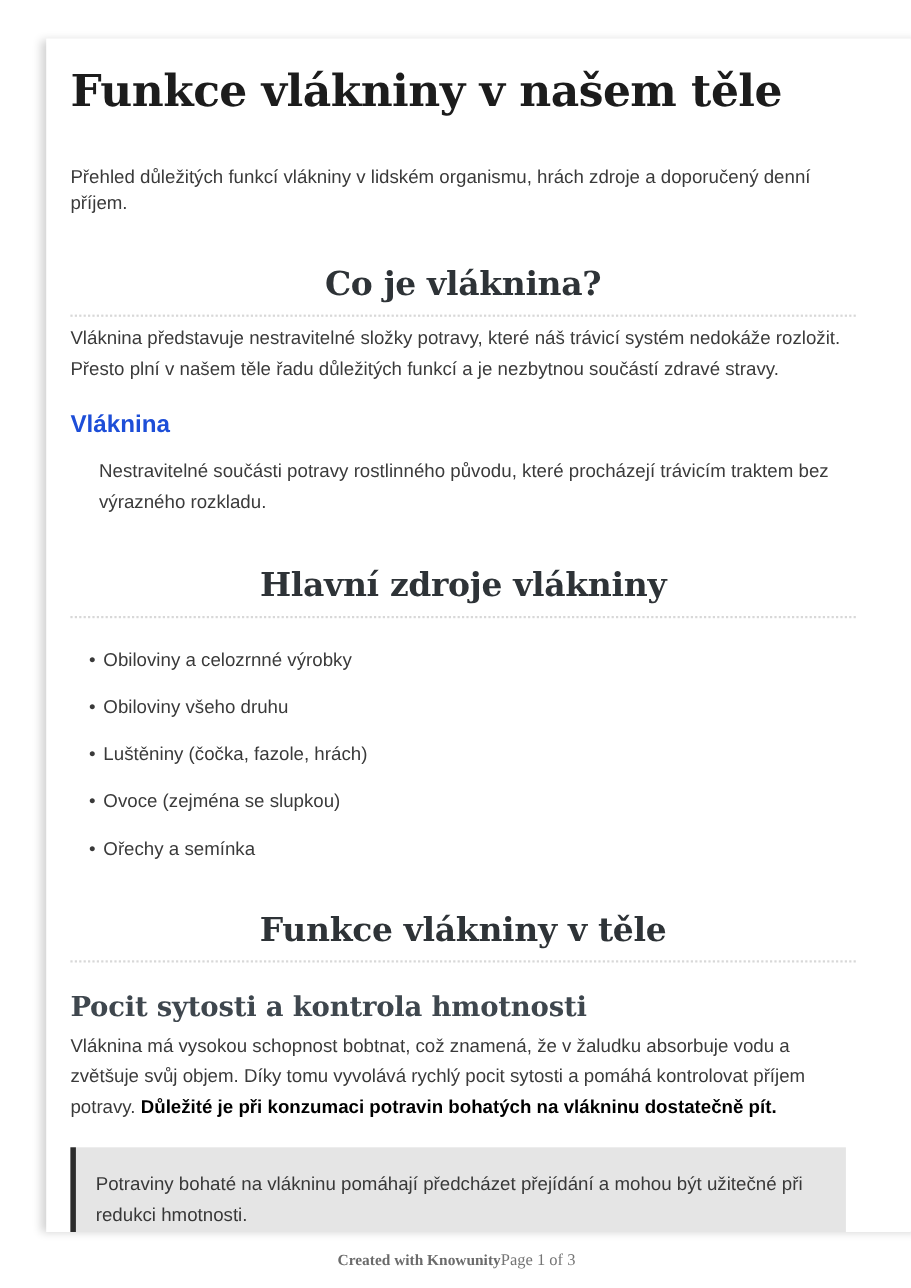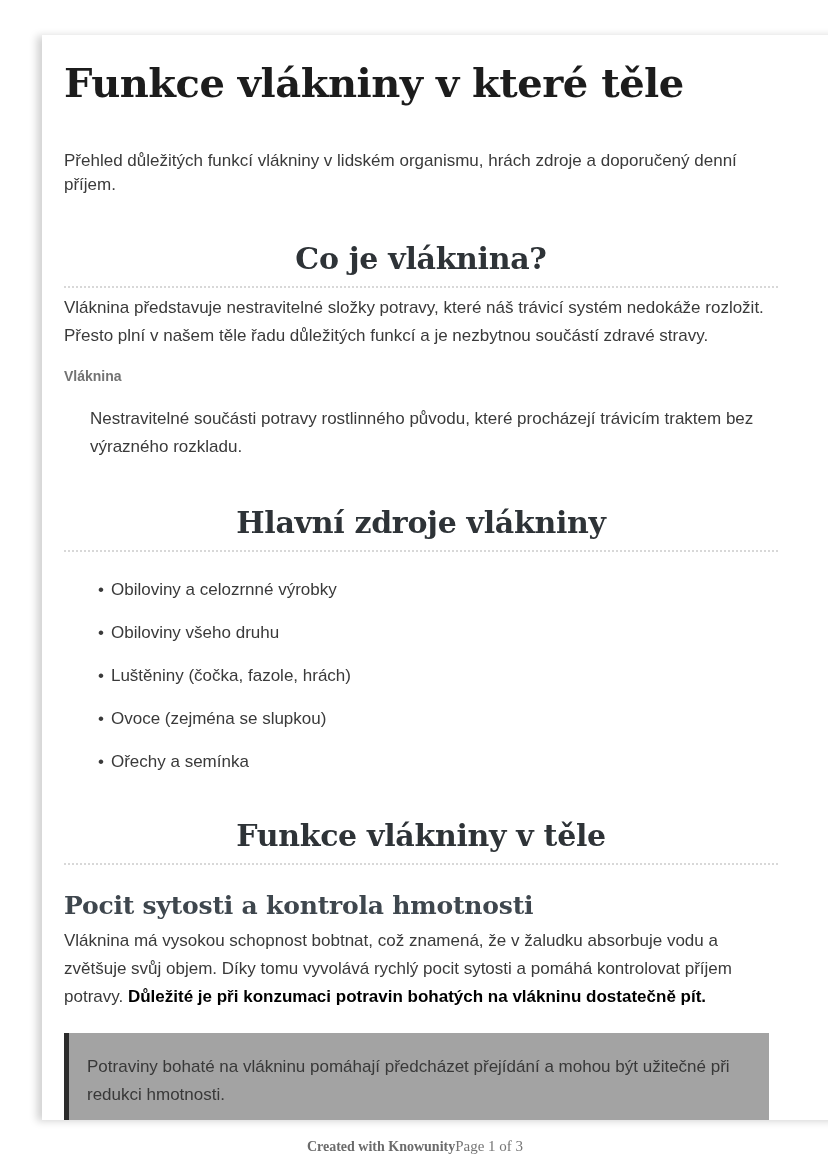--- a/index.html
+++ b/index.html
@@ -58,51 +58,51 @@
     margin-top: 26px;
     letter-spacing: -0.2px;
   }
   p.body-text {
     margin-top: 6px;
     font-size: 17px;
     line-height: 28px;
     color: #3a3a3a;
   }
   p.term {
-    margin-top: 14px;
-    font-size: 14px;
+    margin-top: 24px;
+    font-size: 22px;
     line-height: 24px;
     font-weight: 700;
-    color: #737373;
+    color: #1d4ed8;
   }
   p.definition {
     margin-top: 17px;
     margin-left: 26px;
     font-size: 17px;
     line-height: 28px;
     color: #3a3a3a;
   }
   ul.source-list {
     list-style: none;
     margin-top: 26px;
   }
   ul.source-list li {
     font-size: 17px;
     line-height: 24px;
     color: #3a3a3a;
-    margin-left: 34px;
+    margin-left: 17px;
     margin-bottom: 19px;
   }
   ul.source-list li .bullet {
     margin-right: 7px;
     color: #3a3a3a;
   }
   .callout {
     margin-top: 22px;
-    background: #a3a3a3;
+    background: #e5e5e5;
     border-left: 5px solid #2c2c2c;
     padding: 20px 24px 20px 18px;
     width: 705px;
   }
   .callout p {
     font-size: 17px;
     line-height: 28px;
     color: #383838;
   }
   strong.bold-note { font-weight: 700; color: #000000; }
@@ -124,21 +124,21 @@
     font-weight: 400;
     color: #757575;
   }
 </style>
 </head>
 <body>
 
 <div class="page">
   <div class="content">
 
-    <h1 class="doc-title">Funkce vlákniny v které těle</h1>
+    <h1 class="doc-title">Funkce vlákniny v našem těle</h1>
 
     <p class="intro">Přehled důležitých funkcí vlákniny v lidském organismu, hrách zdroje a doporučený denní příjem.</p>
 
     <h2 class="section-heading">Co je vláknina?</h2>
 
     <p class="body-text">Vláknina představuje nestravitelné složky potravy, které náš trávicí systém nedokáže rozložit. Přesto plní v našem těle řadu důležitých funkcí a je nezbytnou součástí zdravé stravy.</p>
 
     <p class="term">Vláknina</p>
 
     <p class="definition">Nestravitelné součásti potravy rostlinného původu, které procházejí trávicím traktem bez výrazného rozkladu.</p>

